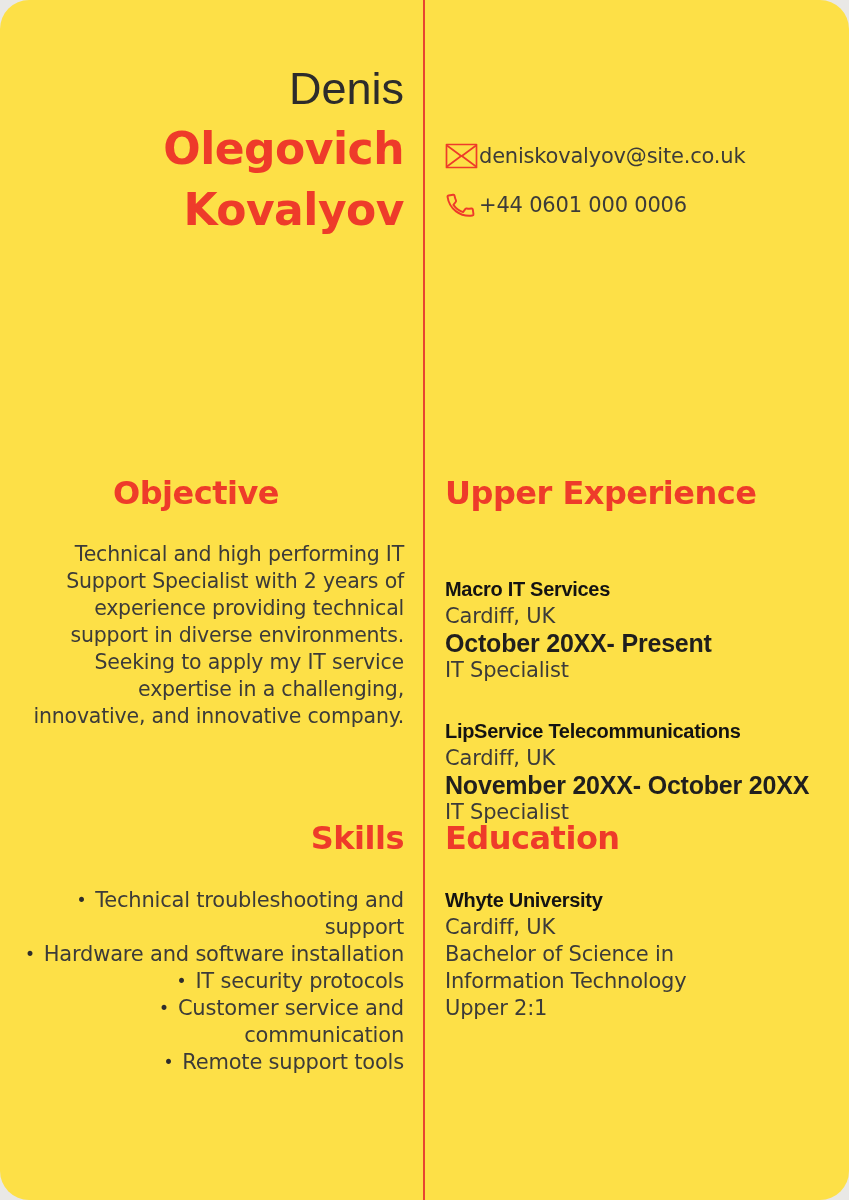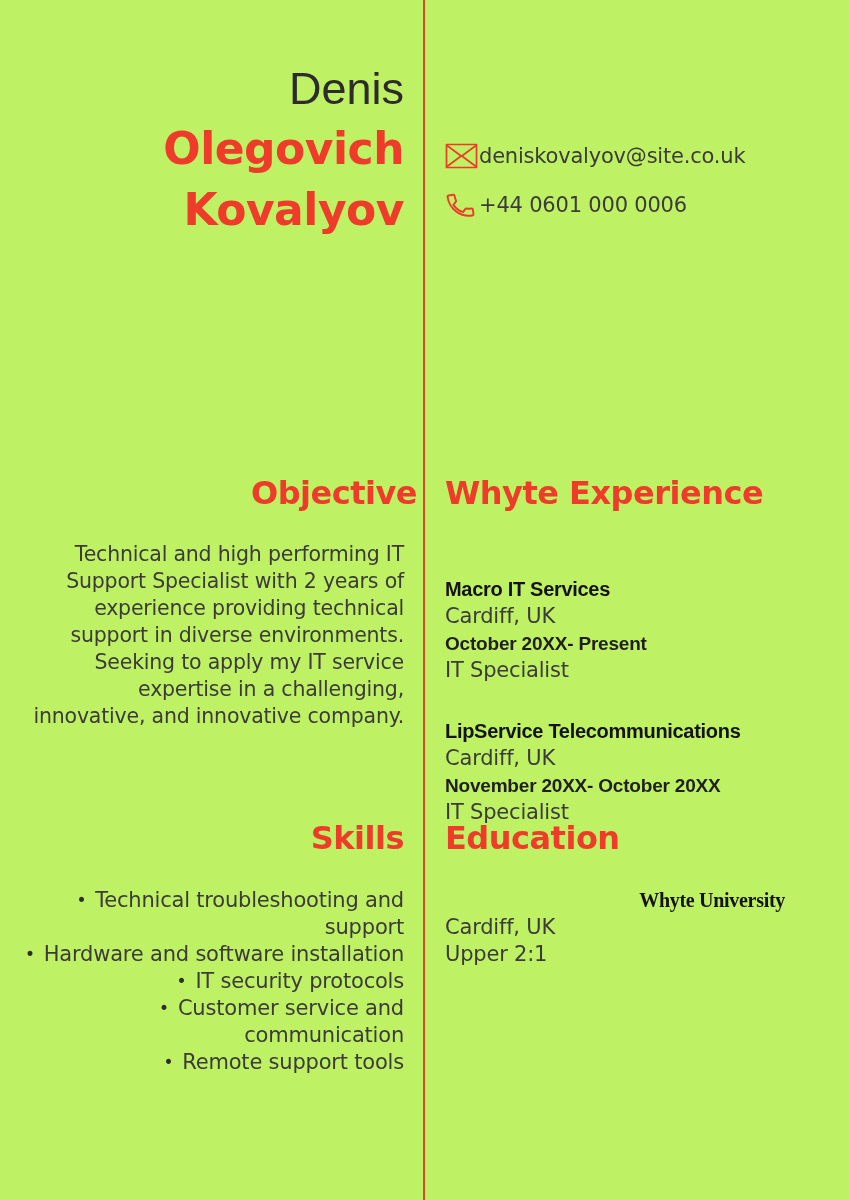--- a/index.html
+++ b/index.html
@@ -3,22 +3,23 @@
 <meta charset="utf-8">
 <style>
   * { margin:0; padding:0; box-sizing:border-box; }
   html,body { background:#e9e8e6; }
   body { font-family:"DejaVu Sans","Liberation Sans",sans-serif; }
 
   .page {
     position:relative;
     width:849px; height:1200px;
     margin:0 auto;
-    background:#bef264;
+    background:#fde047;
     overflow:hidden;
+    border-radius:29px;
   }
 
   .divider {
     position:absolute;
     left:423px; top:0;
     width:2px; height:1200px;
     background:#e84530;
   }
 
   
@@ -52,22 +53,22 @@
     font-size:21px; color:#3c3b39;
     letter-spacing:-0.2px;
   }
 
   
   .section-heading {
     font-size:32px; font-weight:700;
     color:#ee3b2a; letter-spacing:-0.5px;
   }
   .heading-objective {
-    position:absolute; left:33px; top:474px; width:384px;
-    text-align:right;
+    position:absolute; left:4px; top:474px; width:384px;
+    text-align:center;
   }
   .heading-work {
     position:absolute; left:445px; top:474px; width:384px;
   }
   .heading-skills {
     position:absolute; left:20px; top:819px; width:384px;
     text-align:right;
   }
   .heading-education {
     position:absolute; left:445px; top:819px; width:384px;
@@ -86,21 +87,21 @@
   }
   .xp-entry { margin-bottom:27px; }
   .xp-line { font-size:21px; line-height:27px; color:#3c3b39; letter-spacing:-0.2px; }
   .xp-company {
     font-size:20px; font-weight:700; line-height:27px;
     color:#141312; letter-spacing:-0.3px; white-space:nowrap;
     font-family:"Liberation Sans",sans-serif;
     margin-top:34px;
   }
   .xp-dates {
-    font-size:19px; font-weight:600; line-height:27px;
+    font-size:25px; font-weight:600; line-height:27px;
     color:#201f1e; letter-spacing:-0.2px;
     font-family:"Liberation Sans",sans-serif;
   }
 
   .skills-list {
     position:absolute; left:20px; top:887px; width:384px;
     text-align:right;
   }
   .skill-item {
     font-size:21px; line-height:27px;
@@ -111,22 +112,21 @@
     font-size:17px; color:#2e2d2c;
     margin-right:9px; vertical-align:1px;
   }
 
   .education-block {
     position:absolute; left:445px; top:887px; width:340px;
   }
   .edu-school {
     font-size:20px; font-weight:700; line-height:27px;
     color:#141312; letter-spacing:-0.3px;
-    font-family:Liberation Serif, serif;
-    text-align:right;
+    font-family:Liberation Sans, sans-serif;
   }
   .edu-line { font-size:21px; line-height:27px; color:#3c3b39; letter-spacing:-0.2px; }
   .edu-degree { width:305px; }
 </style>
 </head>
 <body>
 
 <div class="page">
 
   <div class="divider"></div>
@@ -154,21 +154,21 @@
           <path d="M6.62 10.79c1.44 2.83 3.76 5.14 6.59 6.59l2.2-2.2c.27-.27.67-.36 1.02-.24 1.12.37 2.33.57 3.57.57.55 0 1 .45 1 1V20c0 .55-.45 1-1 1-9.39 0-17-7.61-17-17 0-.55.45-1 1-1h3.5c.55 0 1 .45 1 1 0 1.25.2 2.45.57 3.57.11.35.03.74-.25 1.02l-2.2 2.2z"></path>
         </svg>
       </span>
       <span class="contact-text">+44 0601 000 0006</span>
     </div>
   </div>
 
   <div class="section-heading heading-objective">Objective</div>
   <div class="objective-text">Technical and high performing IT Support Specialist with 2 years of experience providing technical support in diverse environments. Seeking to apply my IT service expertise in a challenging, innovative, and innovative company.</div>
 
-  <div class="section-heading heading-work">Whyte Experience</div>
+  <div class="section-heading heading-work">Upper Experience</div>
   <div class="work-block">
     <div class="xp-entry">
       <div class="xp-company">Macro IT Services</div>
       <div class="xp-line">Cardiff, UK</div>
       <div class="xp-dates">October 20XX- Present</div>
       <div class="xp-line">IT Specialist</div>
     </div>
     <div class="xp-entry">
       <div class="xp-company">LipService Telecommunications</div>
       <div class="xp-line">Cardiff, UK</div>
@@ -183,16 +183,17 @@
     <div class="skill-item"><span class="bullet">•</span><span>Hardware and software installation</span></div>
     <div class="skill-item"><span class="bullet">•</span><span>IT security protocols</span></div>
     <div class="skill-item"><span class="bullet">•</span><span>Customer service and communication</span></div>
     <div class="skill-item"><span class="bullet">•</span><span>Remote support tools</span></div>
   </div>
 
   <div class="section-heading heading-education">Education</div>
   <div class="education-block">
     <div class="edu-school">Whyte University</div>
     <div class="edu-line">Cardiff, UK</div>
+    <div class="edu-line edu-degree">Bachelor of Science in Information Technology</div>
     <div class="edu-line">Upper 2:1</div>
   </div>
 
 </div>
 
 </body></html>

